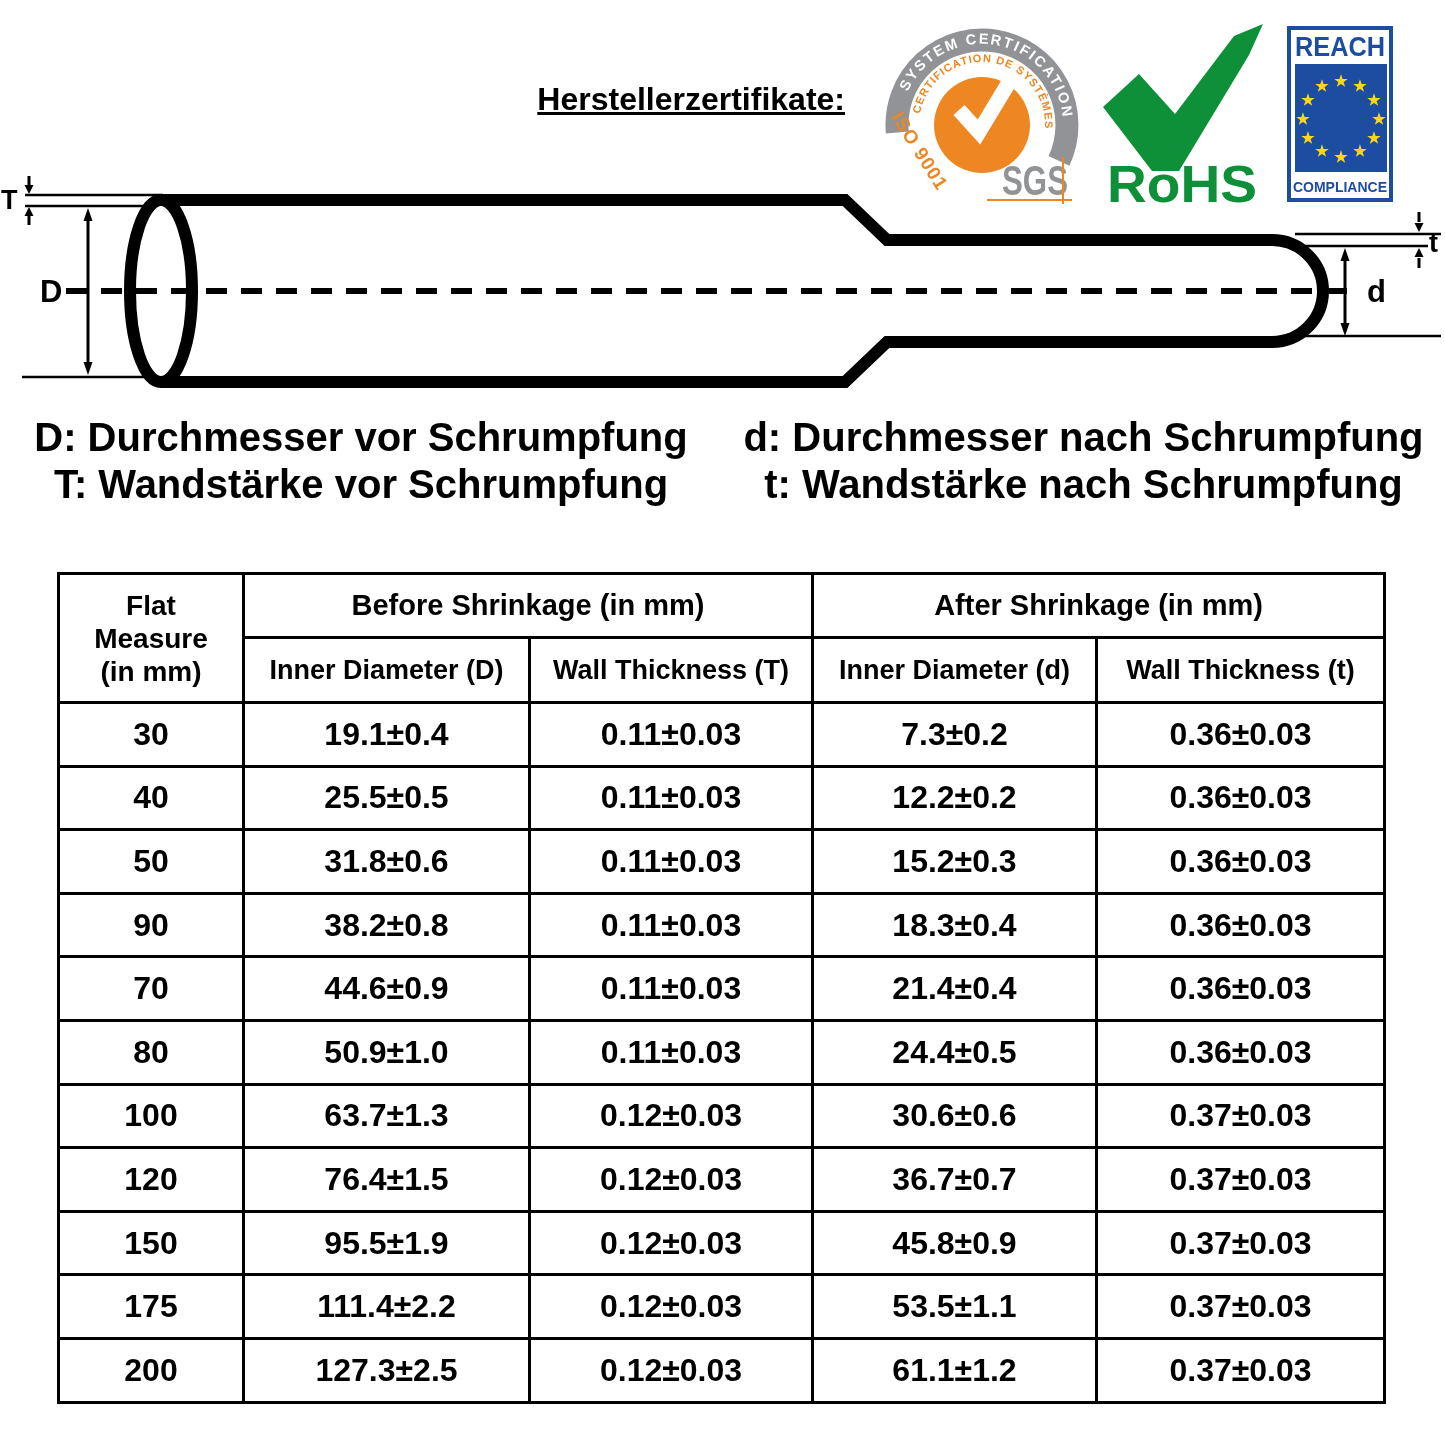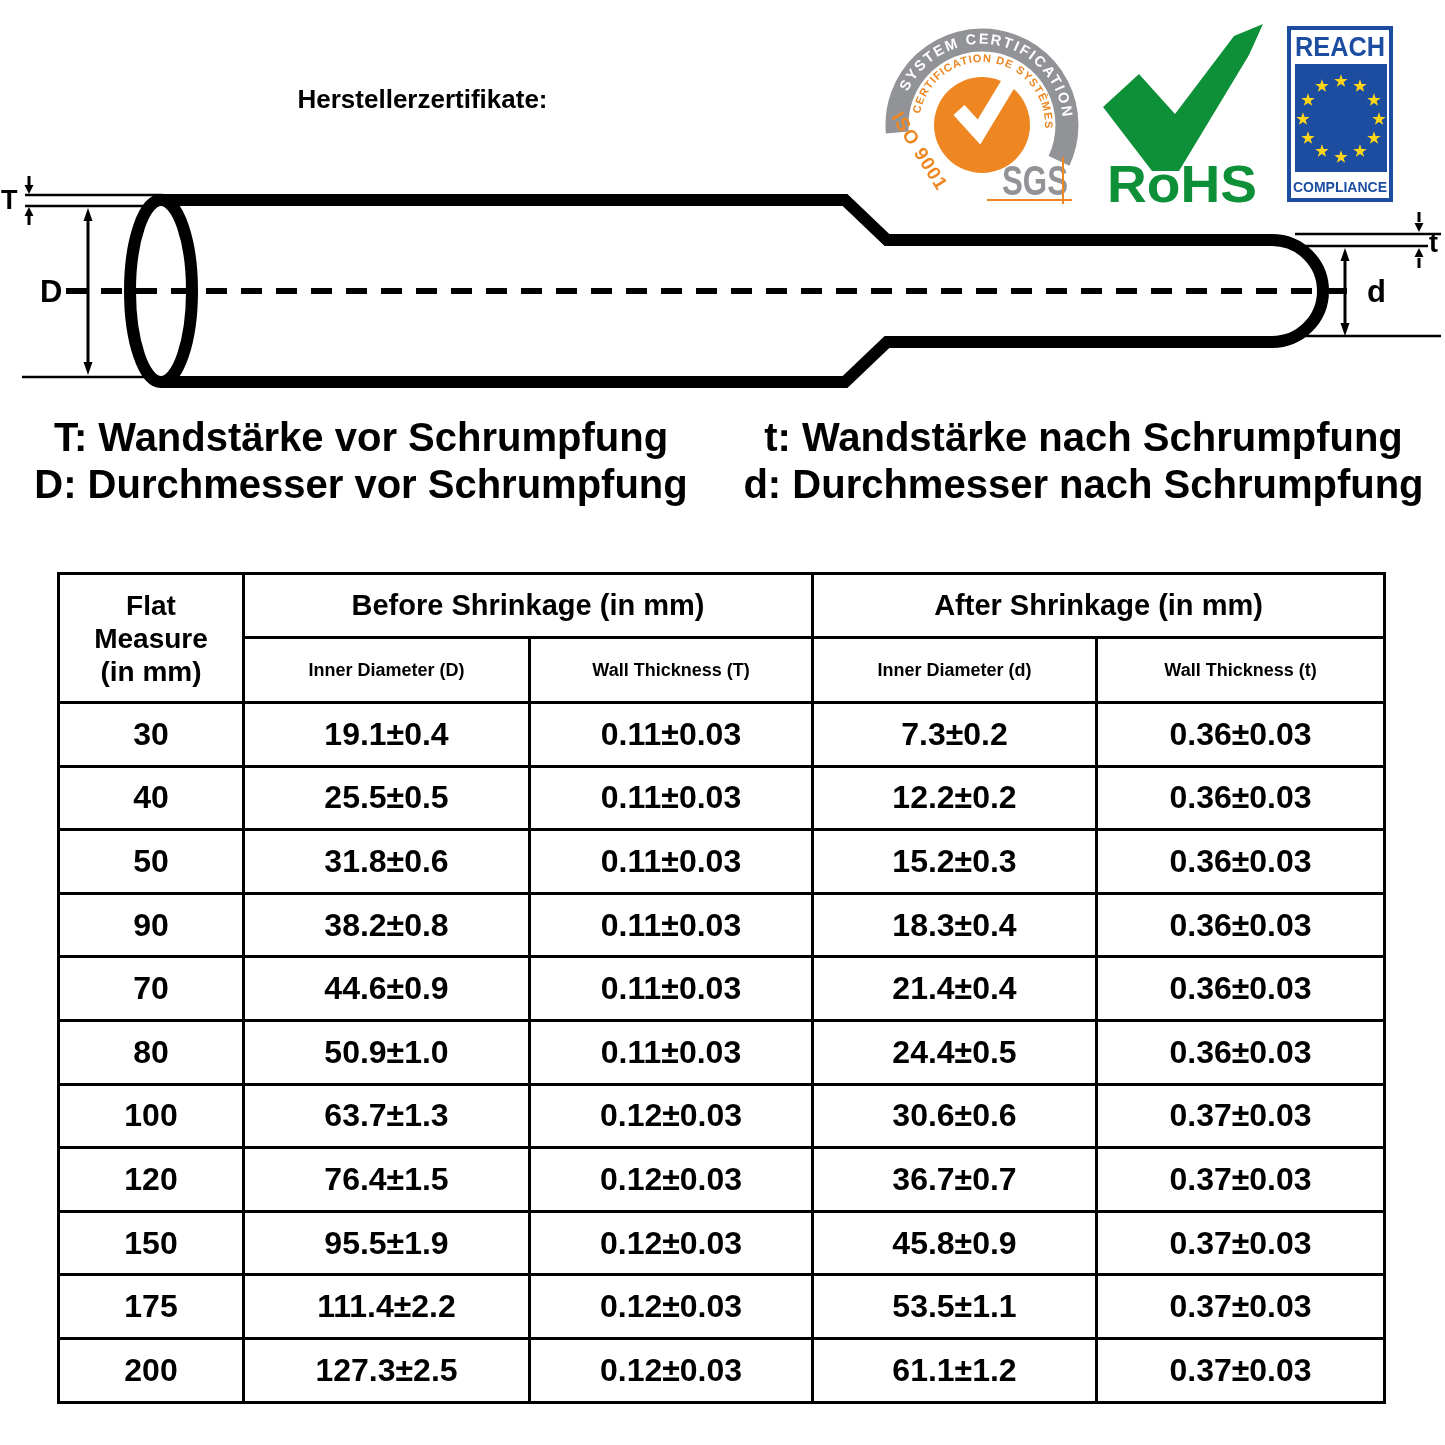--- a/index.html
+++ b/index.html
@@ -8,21 +8,21 @@
     width:1445px;height:1445px;
     background:#ffffff;
     font-family:"Liberation Sans",sans-serif;
     font-weight:bold;
     color:#000;
     overflow:hidden;
   }
   
   .cert-caption{
     position:absolute; left:0; top:84px; width:845px;
-    text-align:center; font-size:26px; line-height:30px; color:#000;
+    text-align:right; font-size:32px; line-height:30px; color:#000;text-decoration:underline;
   }
   
   .badge{position:absolute;}
   #iso-badge{left:883px; top:13px; width:204px; height:204px;}
   #rohs-badge{left:1093px; top:22px; width:172px; height:185px;}
   #reach-badge{left:1287px; top:26px; width:106px; height:176px;}
   
   #tube-diagram{position:absolute; left:0; top:170px; width:1445px; height:240px;}
   
   .legend{
@@ -38,21 +38,21 @@
     background:#fff;
   }
   table.spec th, table.spec td{
     border:3px solid #000; text-align:center; vertical-align:middle;
     padding:0; font-weight:bold; color:#000;
   }
   tr.group-row{height:64px;}
   tr.sub-row{height:65px;}
   th.corner{font-size:28px; line-height:33px;}
   th.group-header{font-size:29px;}
-  th.sub-header{font-size:18px;}
+  th.sub-header{font-size:27px;}
   table.spec tbody tr{height:63.6px;}
   table.spec tbody td{font-size:32px;}
 </style>
 </head>
 <body>
 
 <div id="canvas">
 
   <div class="cert-caption">
     <div>Herstellerzertifikate:</div>
@@ -145,26 +145,26 @@
     </g>
 
     <text x="1" y="39" font-size="27" font-weight="bold" fill="#000">T</text>
     <text x="40" y="132" font-size="31" font-weight="bold" fill="#000">D</text>
     <text x="1429" y="82" font-size="27" font-weight="bold" fill="#000">t</text>
     <text x="1367" y="132" font-size="31" font-weight="bold" fill="#000">d</text>
   </svg>
 
   <div class="legend">
     <div class="col-left">
+      <div>D: Durchmesser vor Schrumpfung</div>
       <div>T: Wandstärke vor Schrumpfung</div>
-      <div>D: Durchmesser vor Schrumpfung</div>
     </div>
     <div class="col-right">
+      <div>d: Durchmesser nach Schrumpfung</div>
       <div>t: Wandstärke nach Schrumpfung</div>
-      <div>d: Durchmesser nach Schrumpfung</div>
     </div>
   </div>
 
   <div class="spec-table-wrap">
     <table class="spec">
       <colgroup>
         <col style="width:185px">
           <col style="width:286px">
           <col style="width:283px">
         <col style="width:284px">

